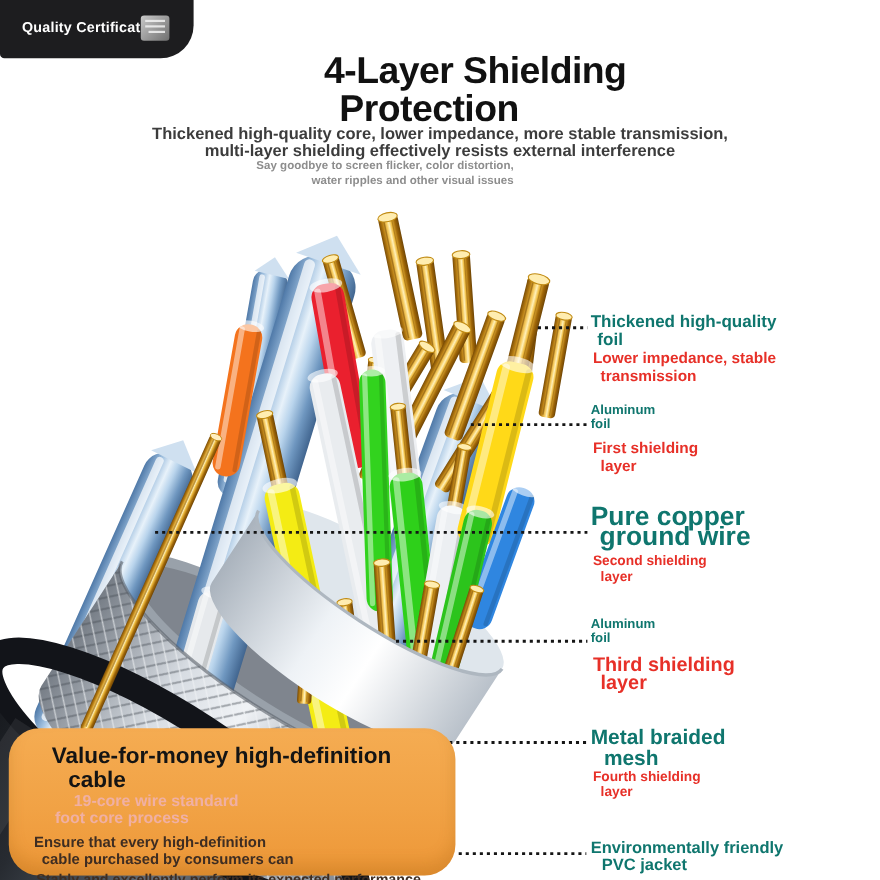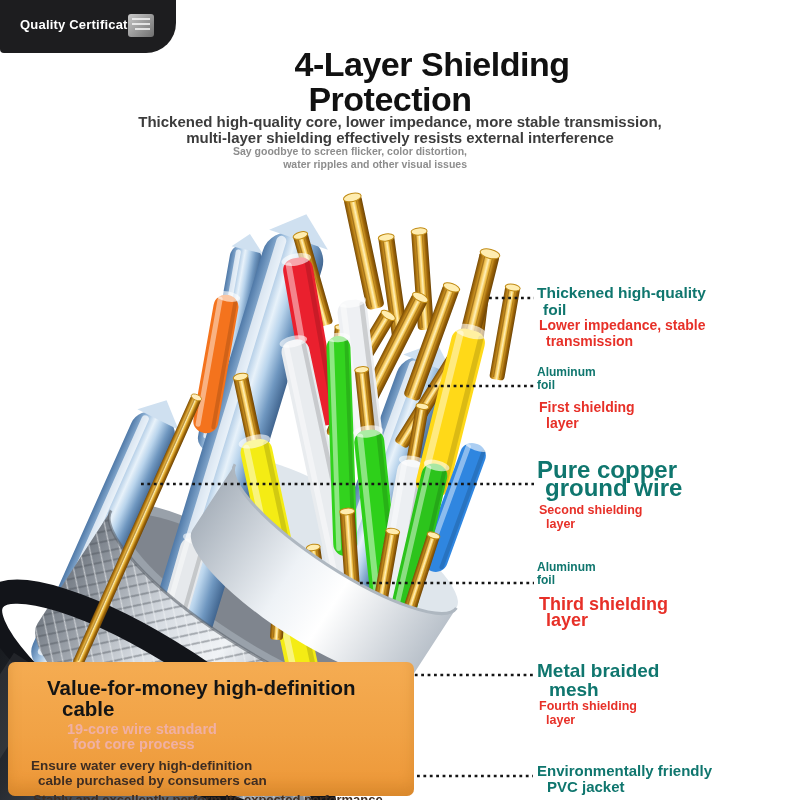--- a/index.html
+++ b/index.html
@@ -19,21 +19,21 @@
   #badge .txt{position:absolute;left:20px;top:17px;color:#fff;font-weight:bold;
               font-size:13px;letter-spacing:.2px;}
   #badge .ic{position:absolute;left:128px;top:14px;width:26px;height:23px;border-radius:3px;
              background:linear-gradient(135deg,#c9c9c9,#6f6f6f);}
   #badge .ic i{position:absolute;left:4px;right:4px;height:2px;background:#f2f2f2;opacity:.85;}
   
   .co-name{position:absolute;left:537px;font-weight:bold;color:#0f766e;z-index:2;}
   .co-sub{position:absolute;left:539px;font-weight:bold;z-index:2;}
   .l2{display:block;}
   
-  #promo{left:8px;top:662px;width:406px;height:134px;border-radius:7px;z-index:3;
+  #promo{left:8px;top:662px;width:406px;height:134px;border-radius:28px;z-index:3;
          background:linear-gradient(180deg,#f5ac52 0%,#f1a245 55%,#ed9737 100%);
          box-shadow:inset 0 -10px 14px rgba(150,85,10,.22);}
   #promo div{font-weight:bold;}
   .p-title{font-size:20.5px;line-height:21px;color:#141414;}
   .p-pink{font-size:14.5px;line-height:15px;}
   .p-body{font-size:13.5px;line-height:14.5px;}
   .p-foot{font-size:13px;line-height:14px;}
 </style>
 </head>
 <body>
@@ -380,18 +380,18 @@
   <div class="co-sub" style="top:699px;font-size:12.5px;line-height:14px;color:#e73028">
     <span>Fourth shielding</span><span class="l2" style="margin-left:7px">layer</span></div>
 
   <div class="co-name" style="top:763px;font-size:15px;line-height:16px">
     <span>Environmentally friendly</span><span class="l2" style="margin-left:10px">PVC jacket</span></div>
 
   <div id="promo" class="abs">
     <div class="p-title" style="margin:15px 0 0 39px">Value-for-money high-definition</div>
     <div class="p-title" style="margin-left:54px">cable</div>
     <div class="p-pink" style="margin:3px 0 0 59px;color:#f0b0a4">19-core wire standard</div>
-    <div class="p-pink" style="margin-left:65px;color:#f0b0a4">foot core process</div>
-    <div class="p-body" style="margin:7px 0 0 23px;color:#3e2d22">Ensure water every high-definition</div>
+    <div class="p-pink" style="margin-left:42px;color:#f0b0a4">foot core process</div>
+    <div class="p-body" style="margin:7px 0 0 23px;color:#3e2d22">Ensure that every high-definition</div>
     <div class="p-body" style="margin-left:30px;color:#3e2d22">cable purchased by consumers can</div>
     <div class="p-foot" style="margin:5px 0 0 25px;color:#3e2d22">Stably and excellently perform its expected performance</div>
   </div>
 </div>
 
 </body></html>

